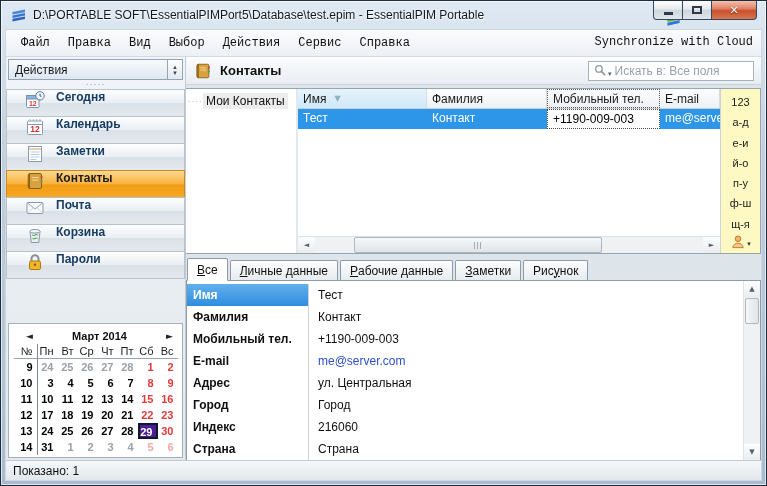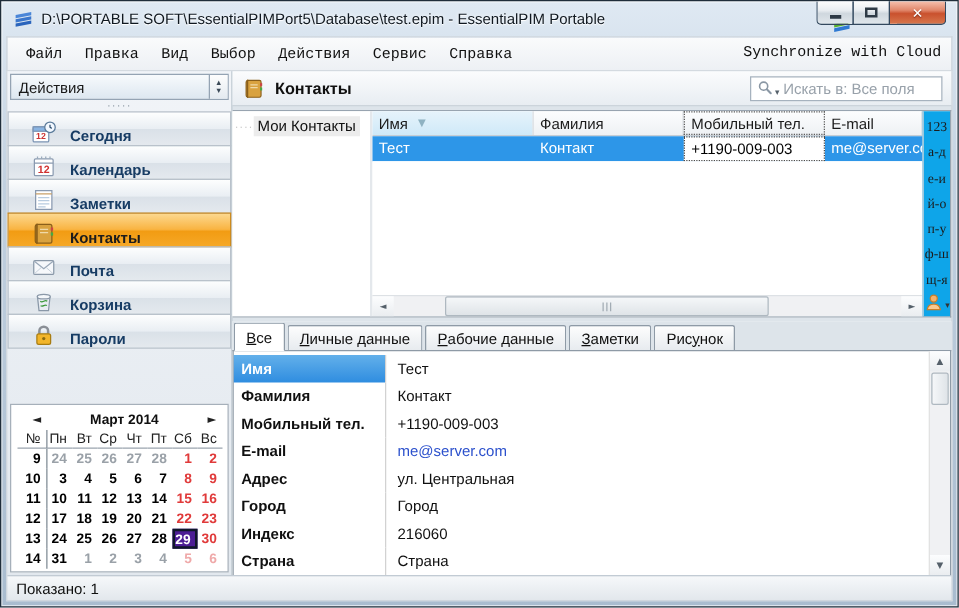--- a/index.html
+++ b/index.html
@@ -52,21 +52,21 @@
   .sidebar { width: 180px; display: flex; flex-direction: column;
     background: linear-gradient(#f1f4f8,#e2e8ee); border-right: 1px solid #c2cbd4; }
   .actions-header { margin: 2px 2px 0 2px; height: 21px; border: 1px solid #94a3b3;
     background: linear-gradient(#f7fafc,#dde7f0); display: flex; align-items: center;
     padding-left: 6px; color: #1a1a1a; }
   .spinner { margin-left: auto; align-self: stretch; width: 15px; border-left: 1px solid #94a3b3;
     display: flex; flex-direction: column; align-items: center; justify-content: center;
     font-size: 6px; line-height: 6px; color: #3c4a58; background: linear-gradient(#fdfdfd,#e4eaf0); }
   .drag-dots { height: 9px; text-align: center; color: #8f9aa5; font-size: 9px; line-height: 8px; letter-spacing: 1px; }
   .nav { display: flex; flex-direction: column; }
-  .nav-item { height: 28px; display: flex; align-items: flex-end; gap: 11px; padding-left: 18px;
+  .nav-item { height: 28px; display: flex; align-items: flex-start; gap: 11px; padding-left: 18px;
     background: linear-gradient(#fdfefe,#e9eef3 50%,#dae1e8 52%,#e4e9ee);
     border: 1px solid #b9c2cb; margin-top: -1px; font-weight: bold; color: #173c64; }
   .nav-item:first-child { margin-top: 0; }
   .nav-item.selected { background: linear-gradient(#fcd88f,#f9b442 48%,#f29c13 54%,#f6a826);
     border-color: #cd8b1e; color: #1c1c1c; }
   .nav-icon svg { width: 20px; height: 20px; display: block; }
   .sidebar-spacer { flex: 1; }
 
   
   .calendar { margin: 0 2px 2px 2px; background: #fff; border: 1px solid #a6b0ba;
@@ -86,21 +86,21 @@
   .cal-cell.selected-day { background: #4c1d95; color: #fff; border: 2px solid #0f172a;
     line-height: 14px; padding-right: 3px; }
 
   
   .main { flex: 1; display: flex; flex-direction: column; min-width: 0; gap: 3px; }
   .main-header { height: 28px; display: flex; align-items: center; gap: 8px;
     padding: 0 4px 0 8px; background: linear-gradient(#fbfcfd,#e8edf2);
     border-bottom: 1px solid #ccd4db; }
   .header-icon svg { width: 18px; height: 18px; display: block; }
   .main-title { font-size: 13px; font-weight: bold; color: #101010; }
-  .search-box { margin-left: auto; margin-right: 3px; width: 154px; height: 20px; background: #fff;
+  .search-box { margin-left: auto; margin-right: 3px; width: 166px; height: 20px; background: #fff;
     border: 1px solid #a6b2be; display: flex; align-items: center; gap: 3px; padding: 0 5px; }
   .search-icon svg { width: 13px; height: 13px; display: block; }
   .search-caret { font-size: 7px; color: #55606a; margin-top: 6px; margin-left: -2px; }
   .search-placeholder { color: #98a1aa; white-space: nowrap; overflow: hidden; }
 
   
   .middle { flex: 1; display: flex; min-height: 0; background: #fff; border: 1px solid #98a4b0; border-left: none; }
   .tree { width: 112px; background: #fff; border-right: 2px solid #e4e8ec; padding-top: 4px; }
   .tree-item { display: flex; align-items: center; padding-left: 2px; }
   .tree-branch { color: #b0b0b0; font-size: 8px; letter-spacing: 1px; width: 15px; overflow: hidden; white-space: nowrap; }
@@ -127,22 +127,22 @@
     display: flex; align-items: stretch; }
   .hs-btn { width: 17px; display: flex; align-items: center; justify-content: center;
     font-family: "DejaVu Sans",sans-serif; font-size: 7px; color: #55606a;
     background: linear-gradient(#fcfdfe,#eaedf0); }
   .hs-track { flex: 1; position: relative; }
   .hs-thumb { position: absolute; top: 0; bottom: 0; left: 10%; width: 64%;
     background: linear-gradient(#f5f7f9,#dfe4e8); border: 1px solid #aeb8c0; border-radius: 2px;
     display: flex; align-items: center; justify-content: center; gap: 2px; }
   .hs-grip { width: 1px; height: 7px; background: #a2acb4; }
 
-  .alpha { width: 22px; border-left: 1px solid #ccd3da; background: #0ea5e9;
-    display: flex; flex-direction: column; align-items: center; padding-top: 3px; font-size: 11px; color: #1c1c1c; font-family: Liberation Serif, serif; }
+  .alpha { width: 40px; border-left: 1px solid #ccd3da; background: #fef9c3;
+    display: flex; flex-direction: column; align-items: center; padding-top: 3px; font-size: 11px; color: #1c1c1c; }
   .alpha-item { height: 21px; line-height: 20px; }
   .alpha-person { margin-top: auto; margin-bottom: 3px; display: flex; align-items: center; }
   .alpha-person svg { width: 16px; height: 16px; display: block; }
   .person-caret { font-size: 7px; color: #333; margin-left: 1px; margin-top: 4px; }
 
   
   .details { height: 203px; display: flex; flex-direction: column; background: #fff; }
   .tabs { display: flex; align-items: flex-end; height: 23px; padding-left: 1px;
     background: #dde4ea; }
   .tab { height: 20px; display: flex; align-items: center; padding: 0 9px;

